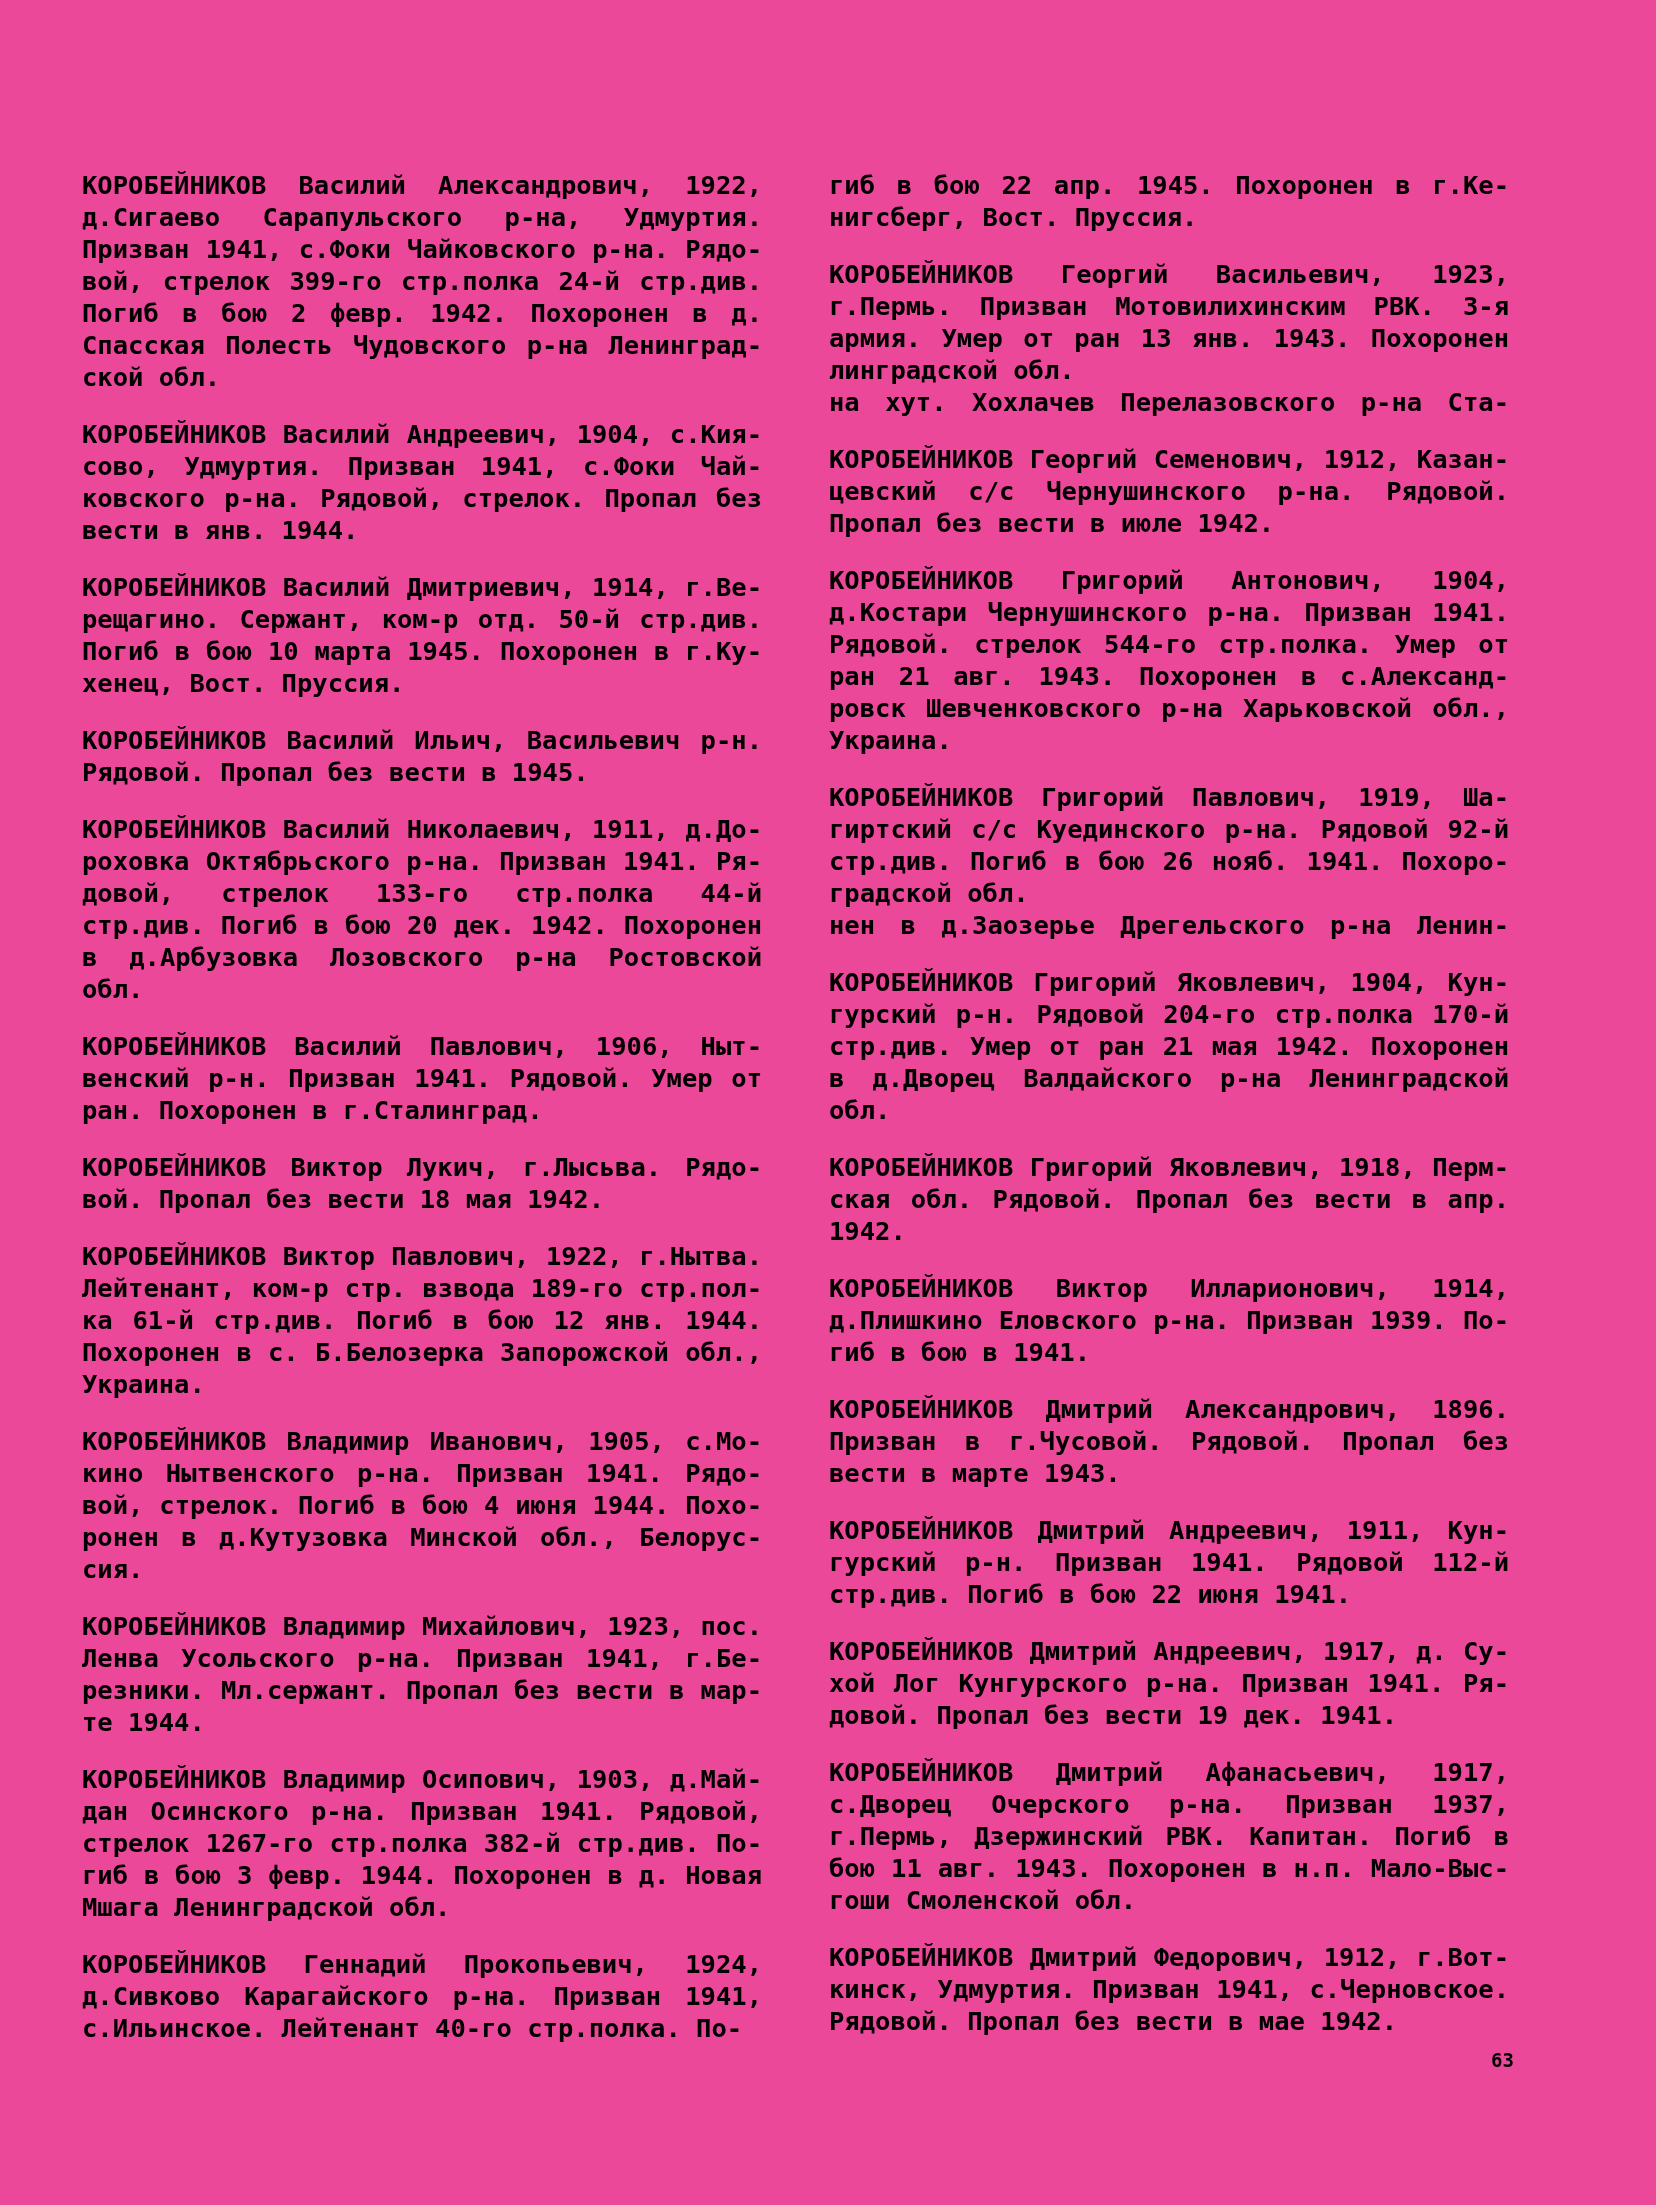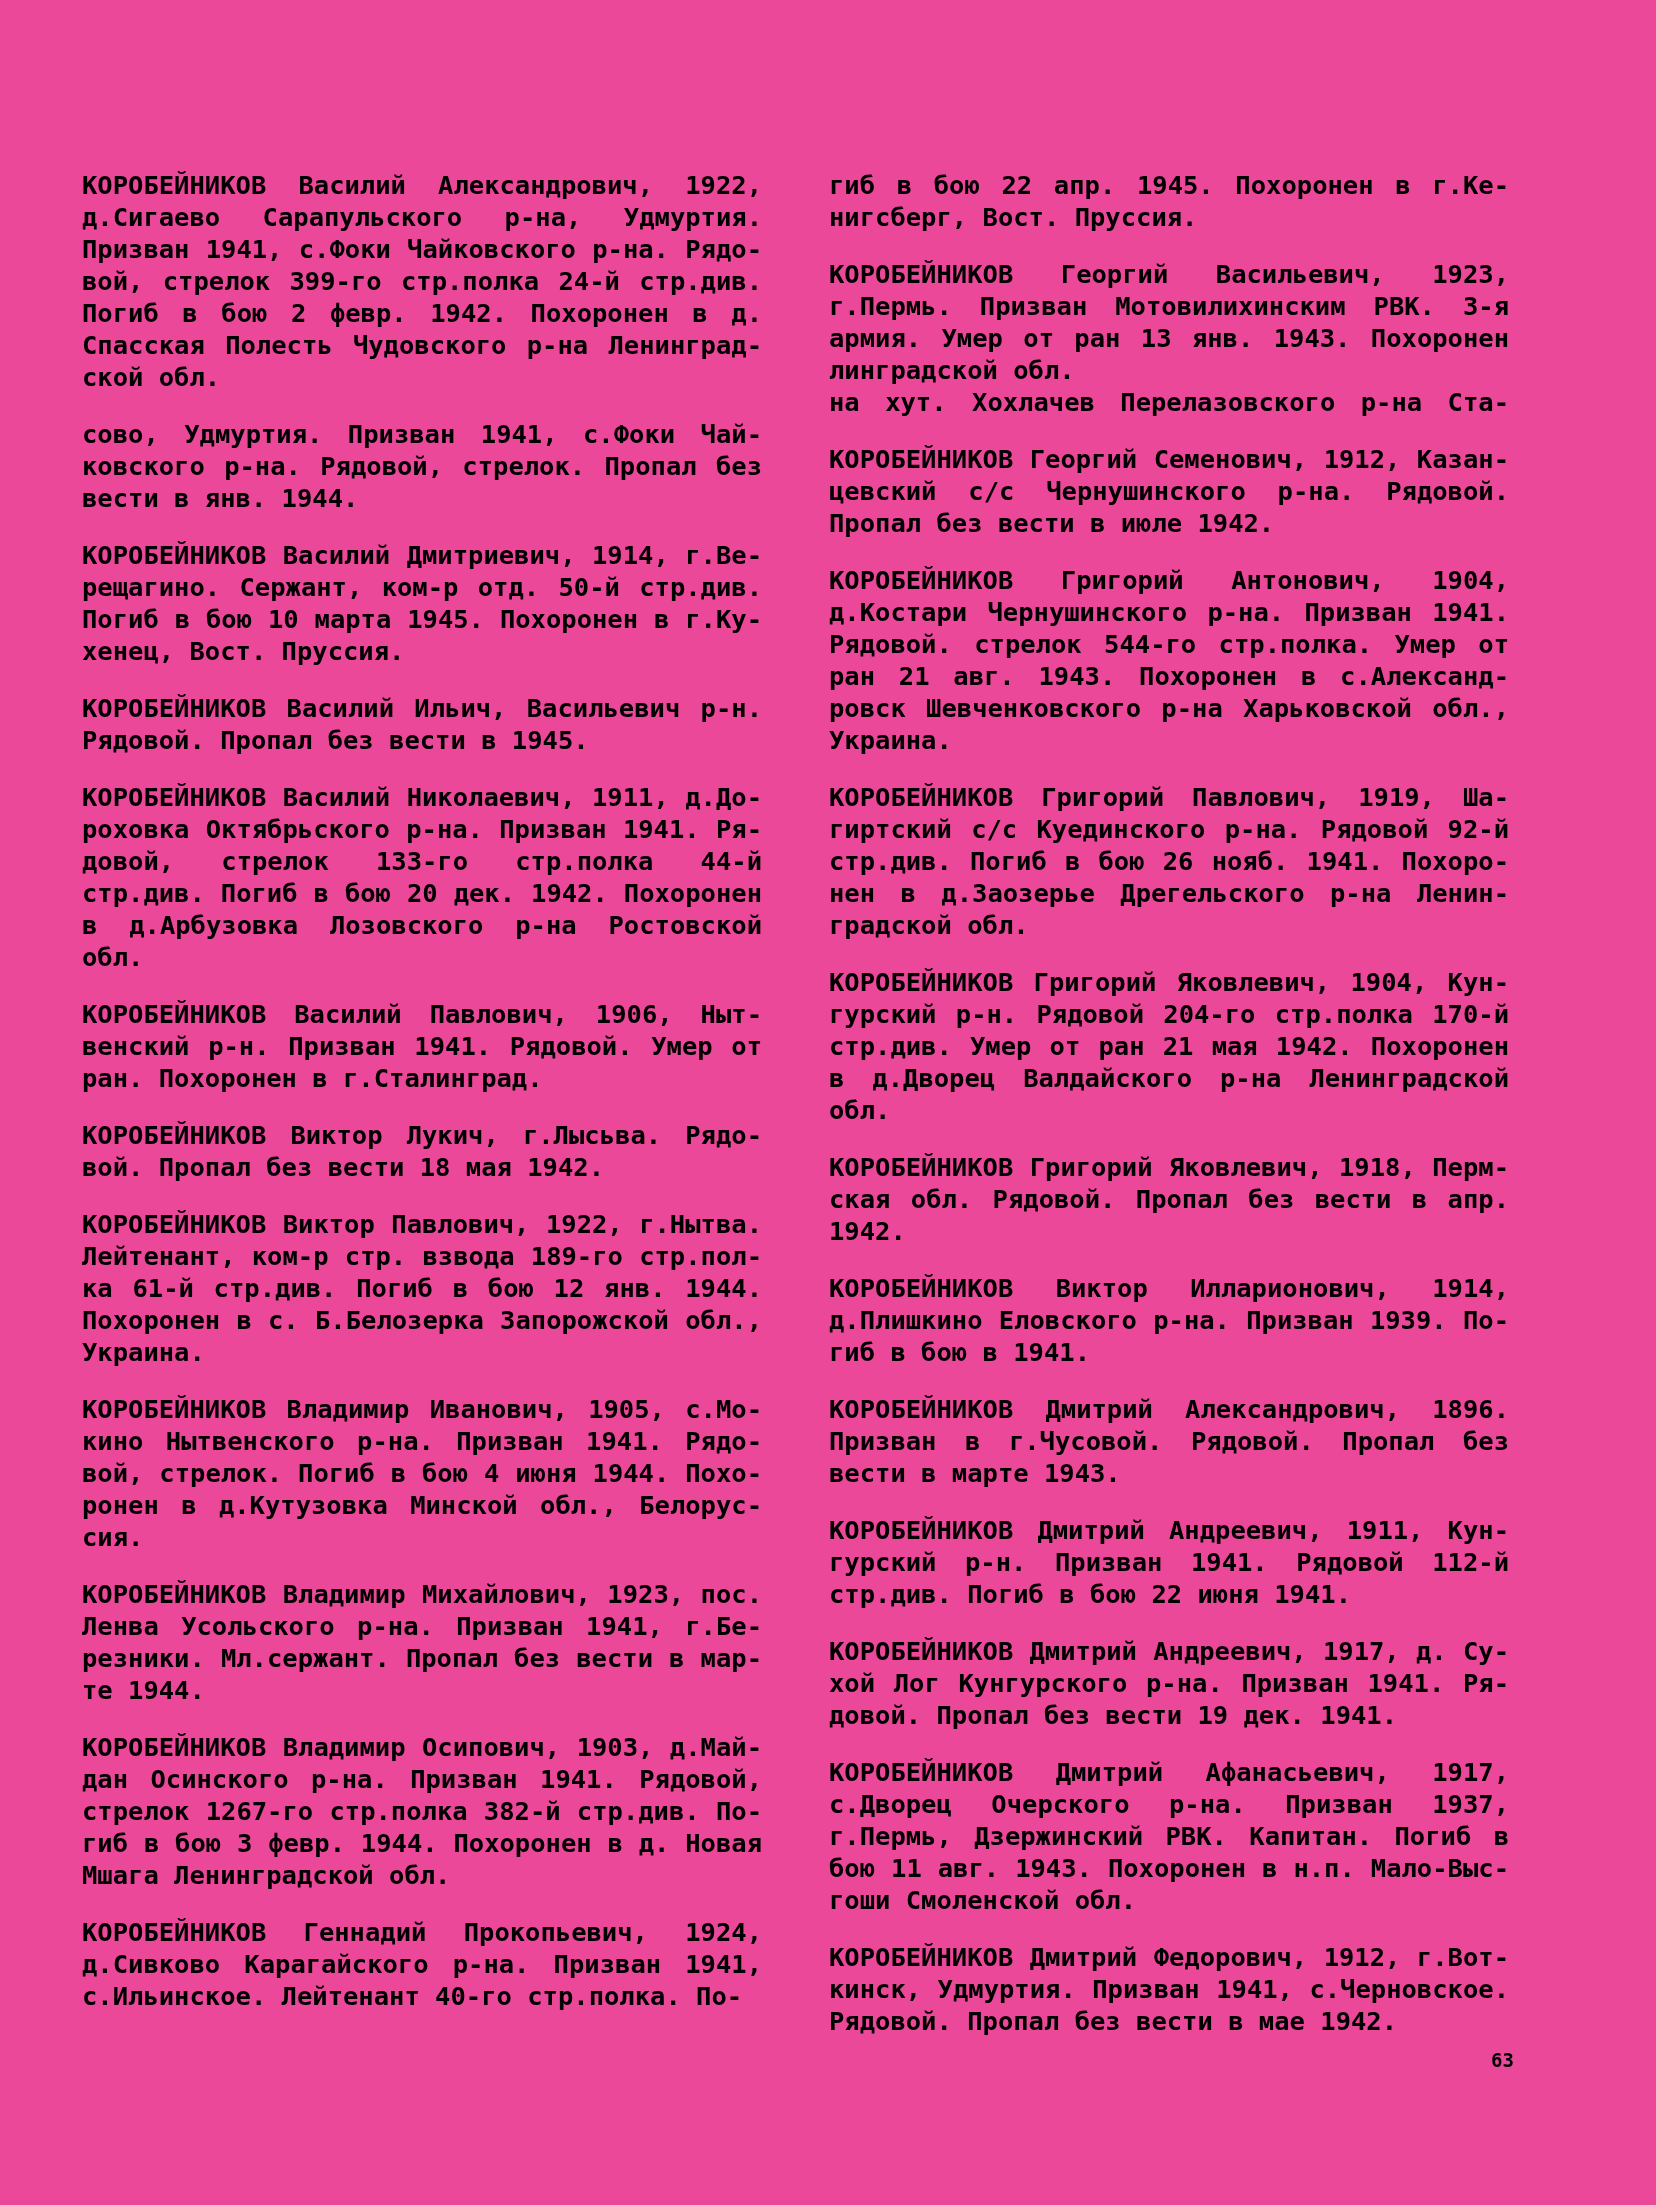--- a/index.html
+++ b/index.html
@@ -57,20 +57,21 @@
       <div class="entry">
         <span class="line">КОРОБЕЙНИКОВ Василий Александрович, 1922,</span>
         <span class="line">д.Сигаево Сарапульского р-на, Удмуртия.</span>
         <span class="line">Призван 1941, с.Фоки Чайковского р-на. Рядо-</span>
         <span class="line">вой, стрелок 399-го стр.полка 24-й стр.див.</span>
         <span class="line">Погиб в бою 2 февр. 1942. Похоронен в д.</span>
         <span class="line">Спасская Полесть Чудовского р-на Ленинград-</span>
         <span class="line last">ской обл.</span>
       </div>
       <div class="entry">
+        <span class="line">КОРОБЕЙНИКОВ Василий Андреевич, 1904, с.Кия-</span>
         <span class="line">сово, Удмуртия. Призван 1941, с.Фоки Чай-</span>
         <span class="line">ковского р-на. Рядовой, стрелок. Пропал без</span>
         <span class="line last">вести в янв. 1944.</span>
       </div>
       <div class="entry">
         <span class="line">КОРОБЕЙНИКОВ Василий Дмитриевич, 1914, г.Ве-</span>
         <span class="line">рещагино. Сержант, ком-р отд. 50-й стр.див.</span>
         <span class="line">Погиб в бою 10 марта 1945. Похоронен в г.Ку-</span>
         <span class="line last">хенец, Вост. Пруссия.</span>
       </div>
@@ -150,22 +151,22 @@
         <span class="line">д.Костари Чернушинского р-на. Призван 1941.</span>
         <span class="line">Рядовой. стрелок 544-го стр.полка. Умер от</span>
         <span class="line">ран 21 авг. 1943. Похоронен в с.Александ-</span>
         <span class="line">ровск Шевченковского р-на Харьковской обл.,</span>
         <span class="line last">Украина.</span>
       </div>
       <div class="entry">
         <span class="line">КОРОБЕЙНИКОВ Григорий Павлович, 1919, Ша-</span>
         <span class="line">гиртский с/с Куединского р-на. Рядовой 92-й</span>
         <span class="line">стр.див. Погиб в бою 26 нояб. 1941. Похоро-</span>
+        <span class="line last">градской обл.</span>
         <span class="line">нен в д.Заозерье Дрегельского р-на Ленин-</span>
-        <span class="line last">градской обл.</span>
       </div>
       <div class="entry">
         <span class="line">КОРОБЕЙНИКОВ Григорий Яковлевич, 1904, Кун-</span>
         <span class="line">гурский р-н. Рядовой 204-го стр.полка 170-й</span>
         <span class="line">стр.див. Умер от ран 21 мая 1942. Похоронен</span>
         <span class="line">в д.Дворец Валдайского р-на Ленинградской</span>
         <span class="line last">обл.</span>
       </div>
       <div class="entry">
         <span class="line">КОРОБЕЙНИКОВ Григорий Яковлевич, 1918, Перм-</span>

